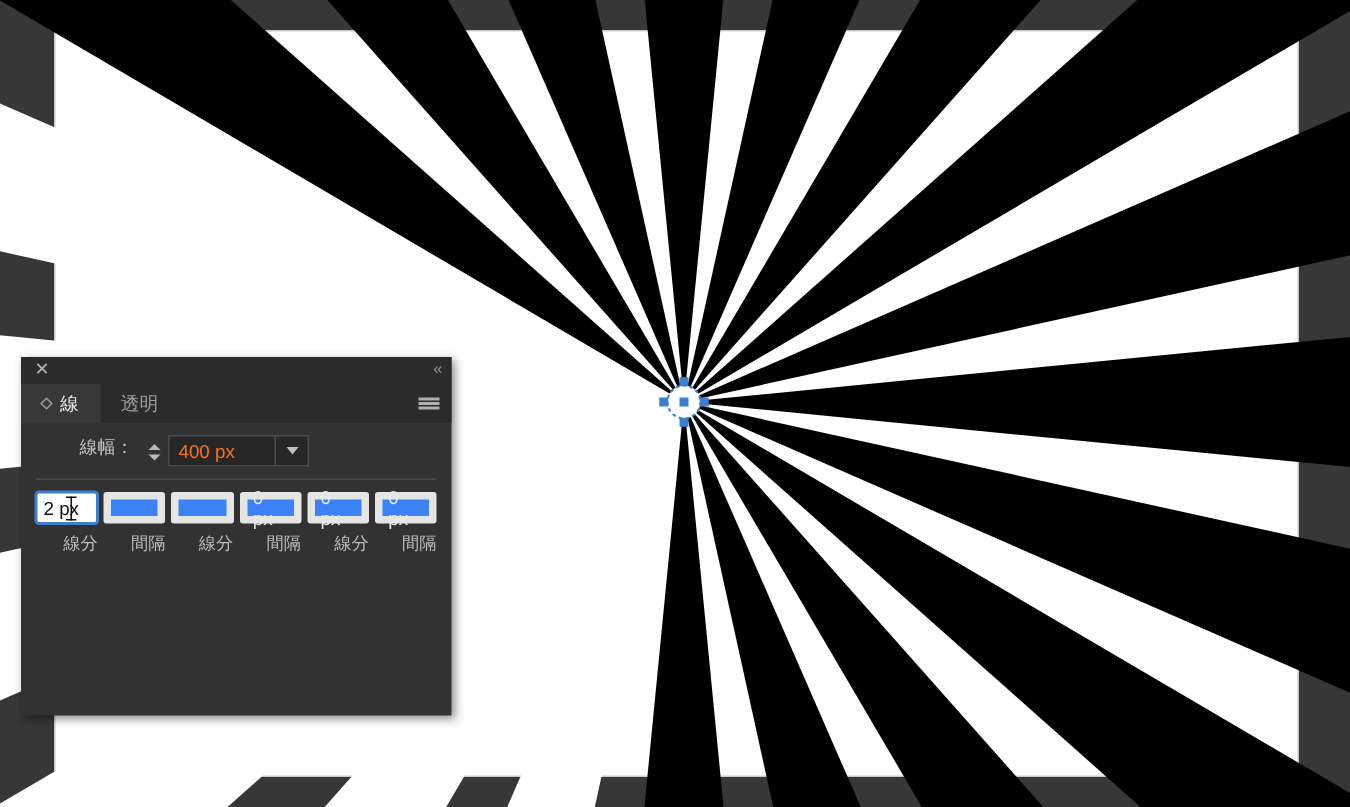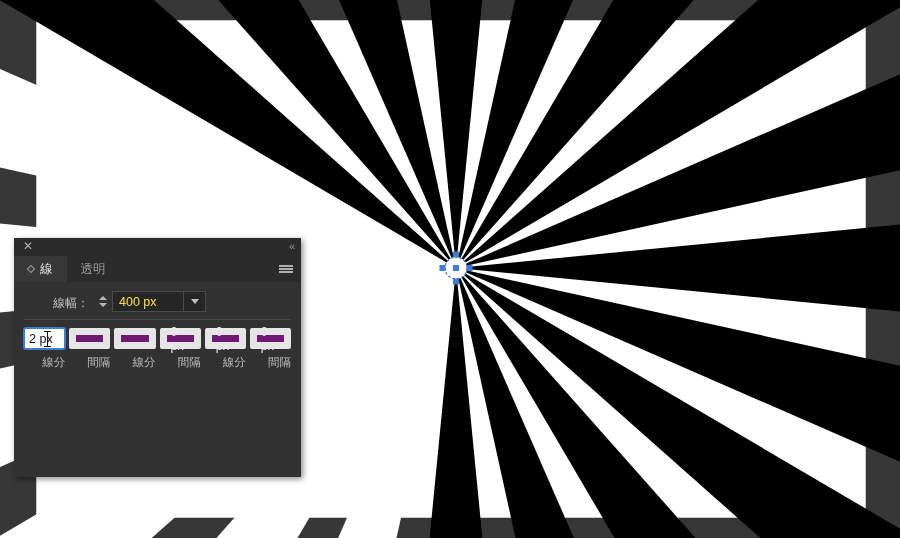--- a/index.html
+++ b/index.html
@@ -105,21 +105,21 @@
     display:block;
     width:14px; height:1.5px;
     background:#b0b0b0;
     margin:1.5px 0;
   }
 
   .panel-body { padding:8px 10px 0 10px; }
 
   .row {
     display:flex;
-    align-items:flex-end;
+    align-items:flex-start;
     margin-bottom:7px;
     height:22px;
   }
   .row-label {
     width:72px;
     text-align:right;
     padding-right:7px;
     font-size:12px;
     color:#c4c4c4;
     white-space:nowrap;
@@ -137,21 +137,21 @@
     border-left:4px solid transparent;
     border-right:4px solid transparent;
   }
   .stepper .up { border-bottom:4px solid #b8b8b8; margin-bottom:3px; }
   .stepper .dn { border-top:4px solid #b8b8b8; }
 
   .field {
     background:#262626;
     border:1px solid #4b4b4b;
     height:21px;
-    color:#fde047;
+    color:#f97316;
     font-size:12.5px;
     display:flex; align-items:center;
     padding:0 6px;
     cursor:text;
   }
   .field.weight { width:72px; }
   .field.ratio  { width:62px; }
   .dropdown-btn {
     width:22px; height:21px;
     background:#262626;
@@ -227,22 +227,22 @@
   .dash-align .iconbtn { width:36px; }
 
   .dash-fields {
     display:flex;
     gap:4px;
     margin-top:2px;
   }
   .dash-cell { width:44px; }
   .dash-input {
     height:21px;
-    background:#701a75;
-    border:7px solid #e5e5e5;
+    background:#3b82f6;
+    border:5px solid #e5e5e5;
     border-radius:2px;
     color:#eaeaea;
     font-size:12.5px;
     display:flex; align-items:center;
     padding:0 4px;
     position:relative;
     cursor:text;
   }
   .dash-input.focused {
     background:#ffffff;

